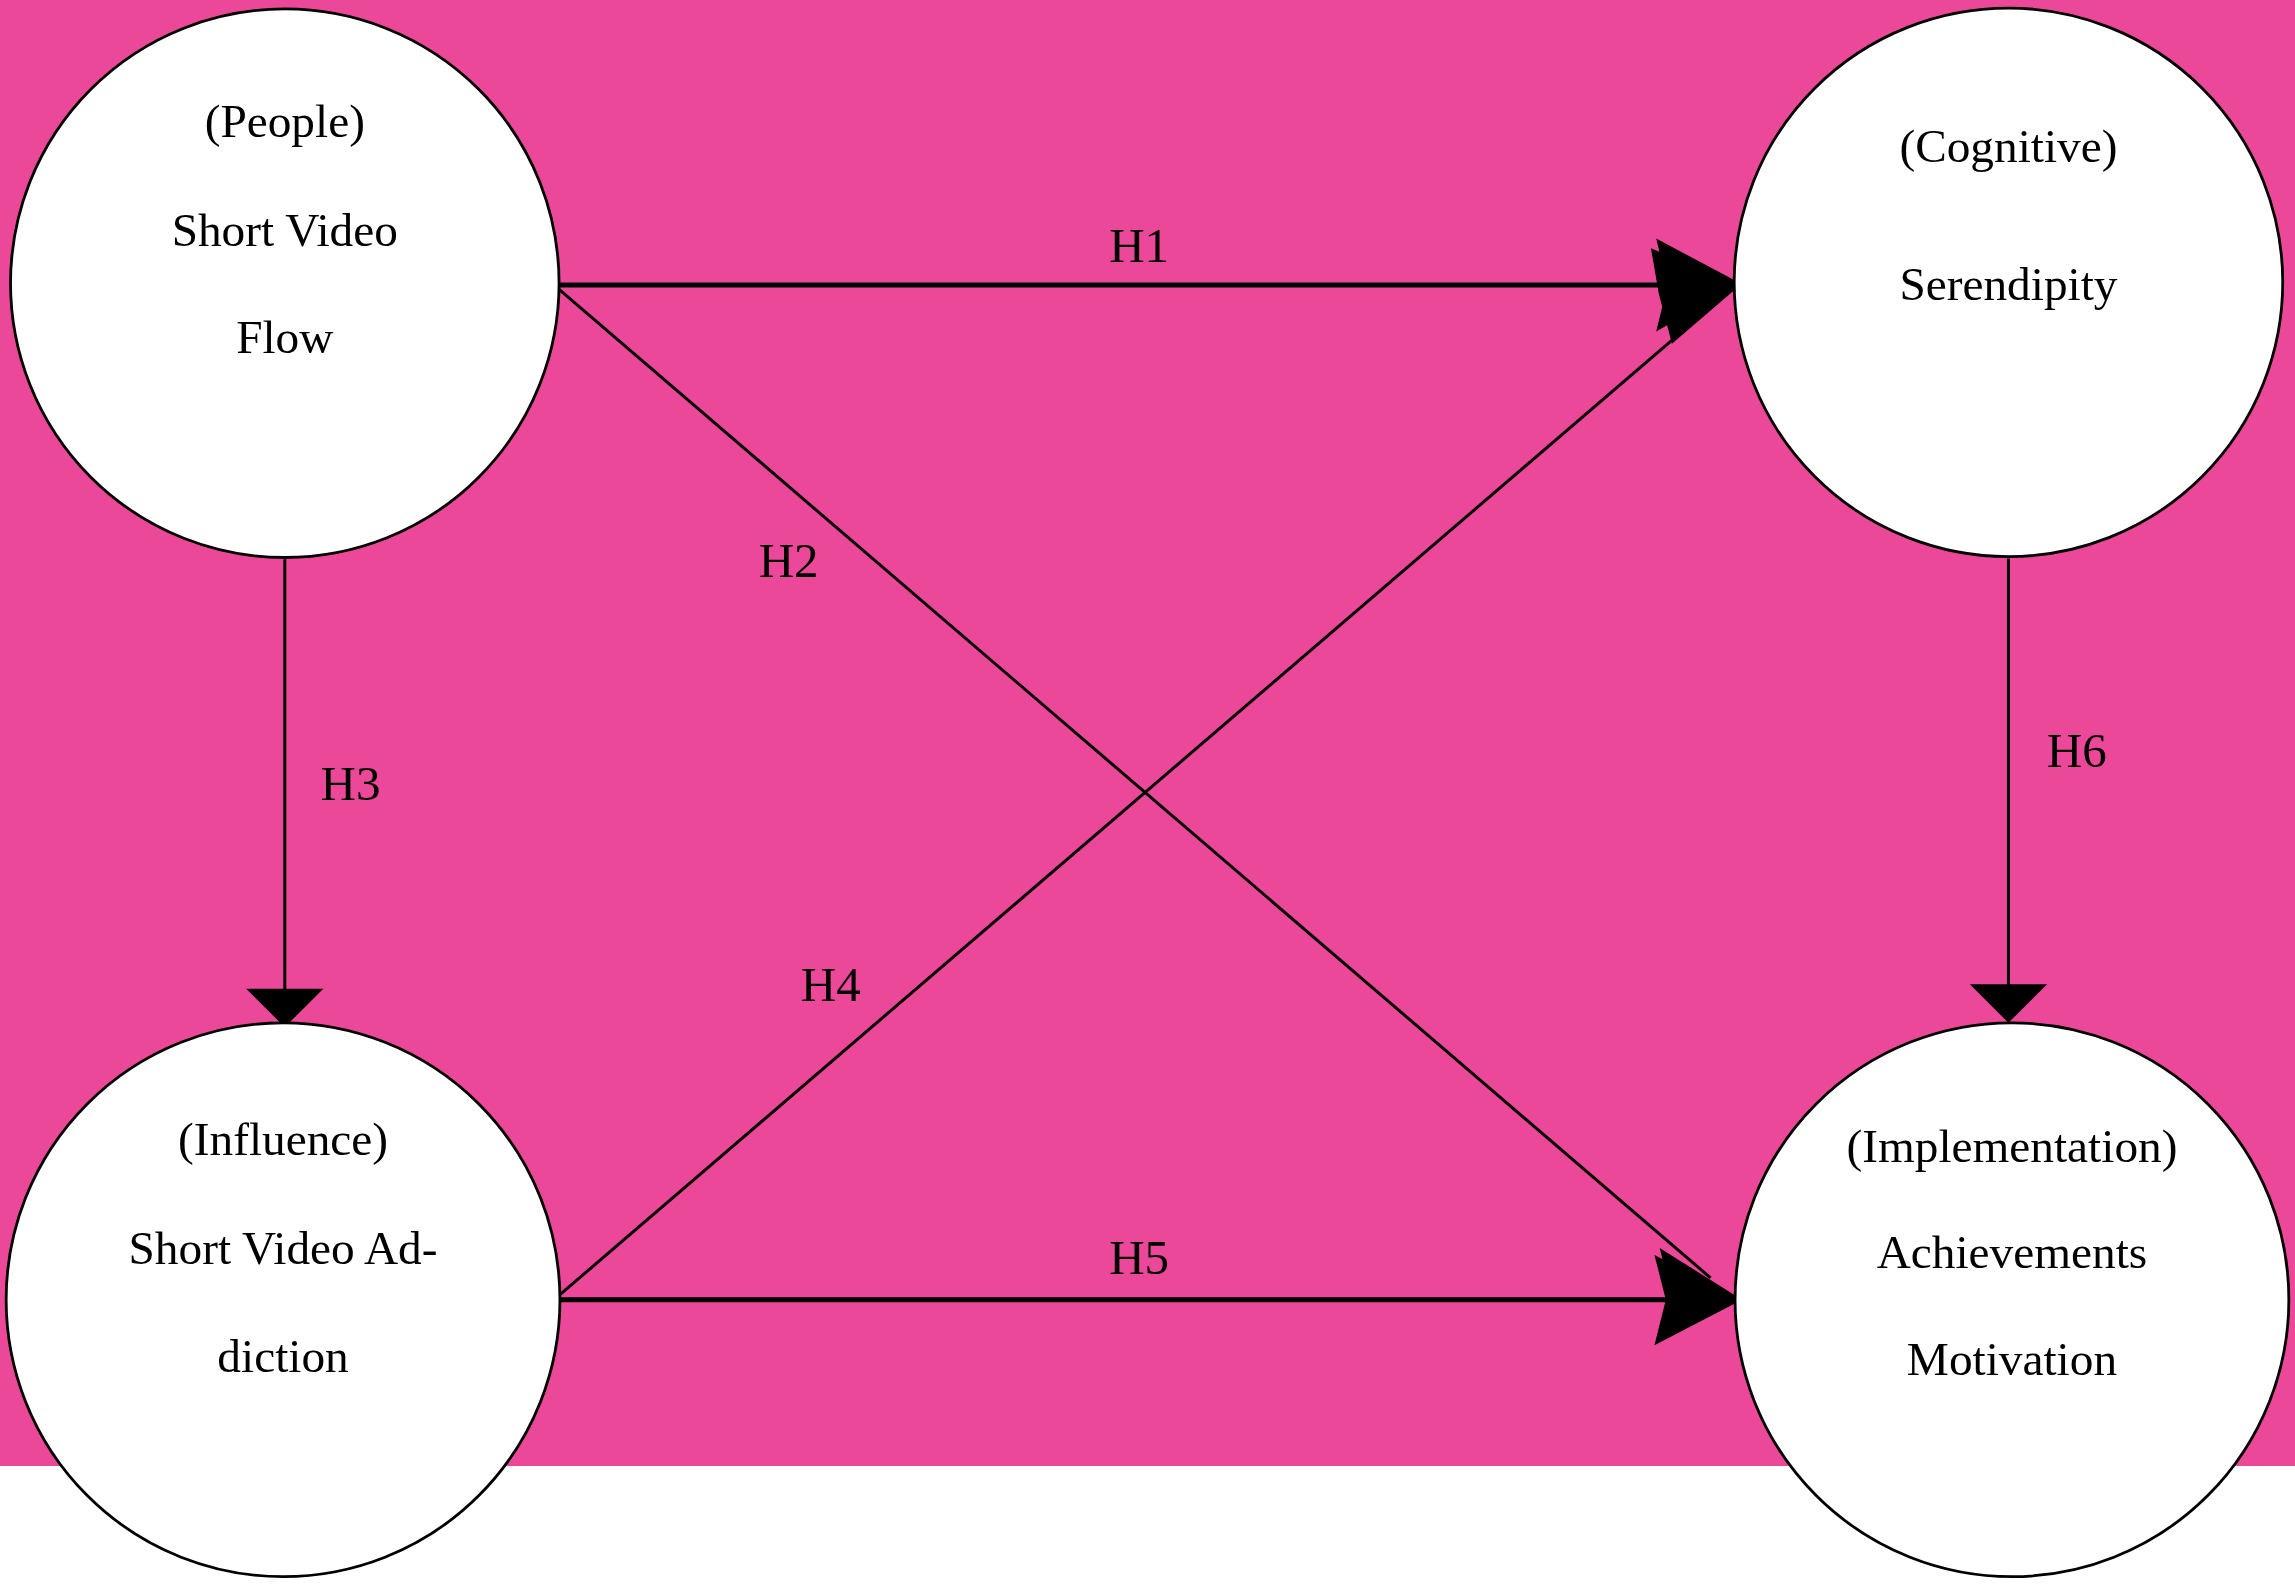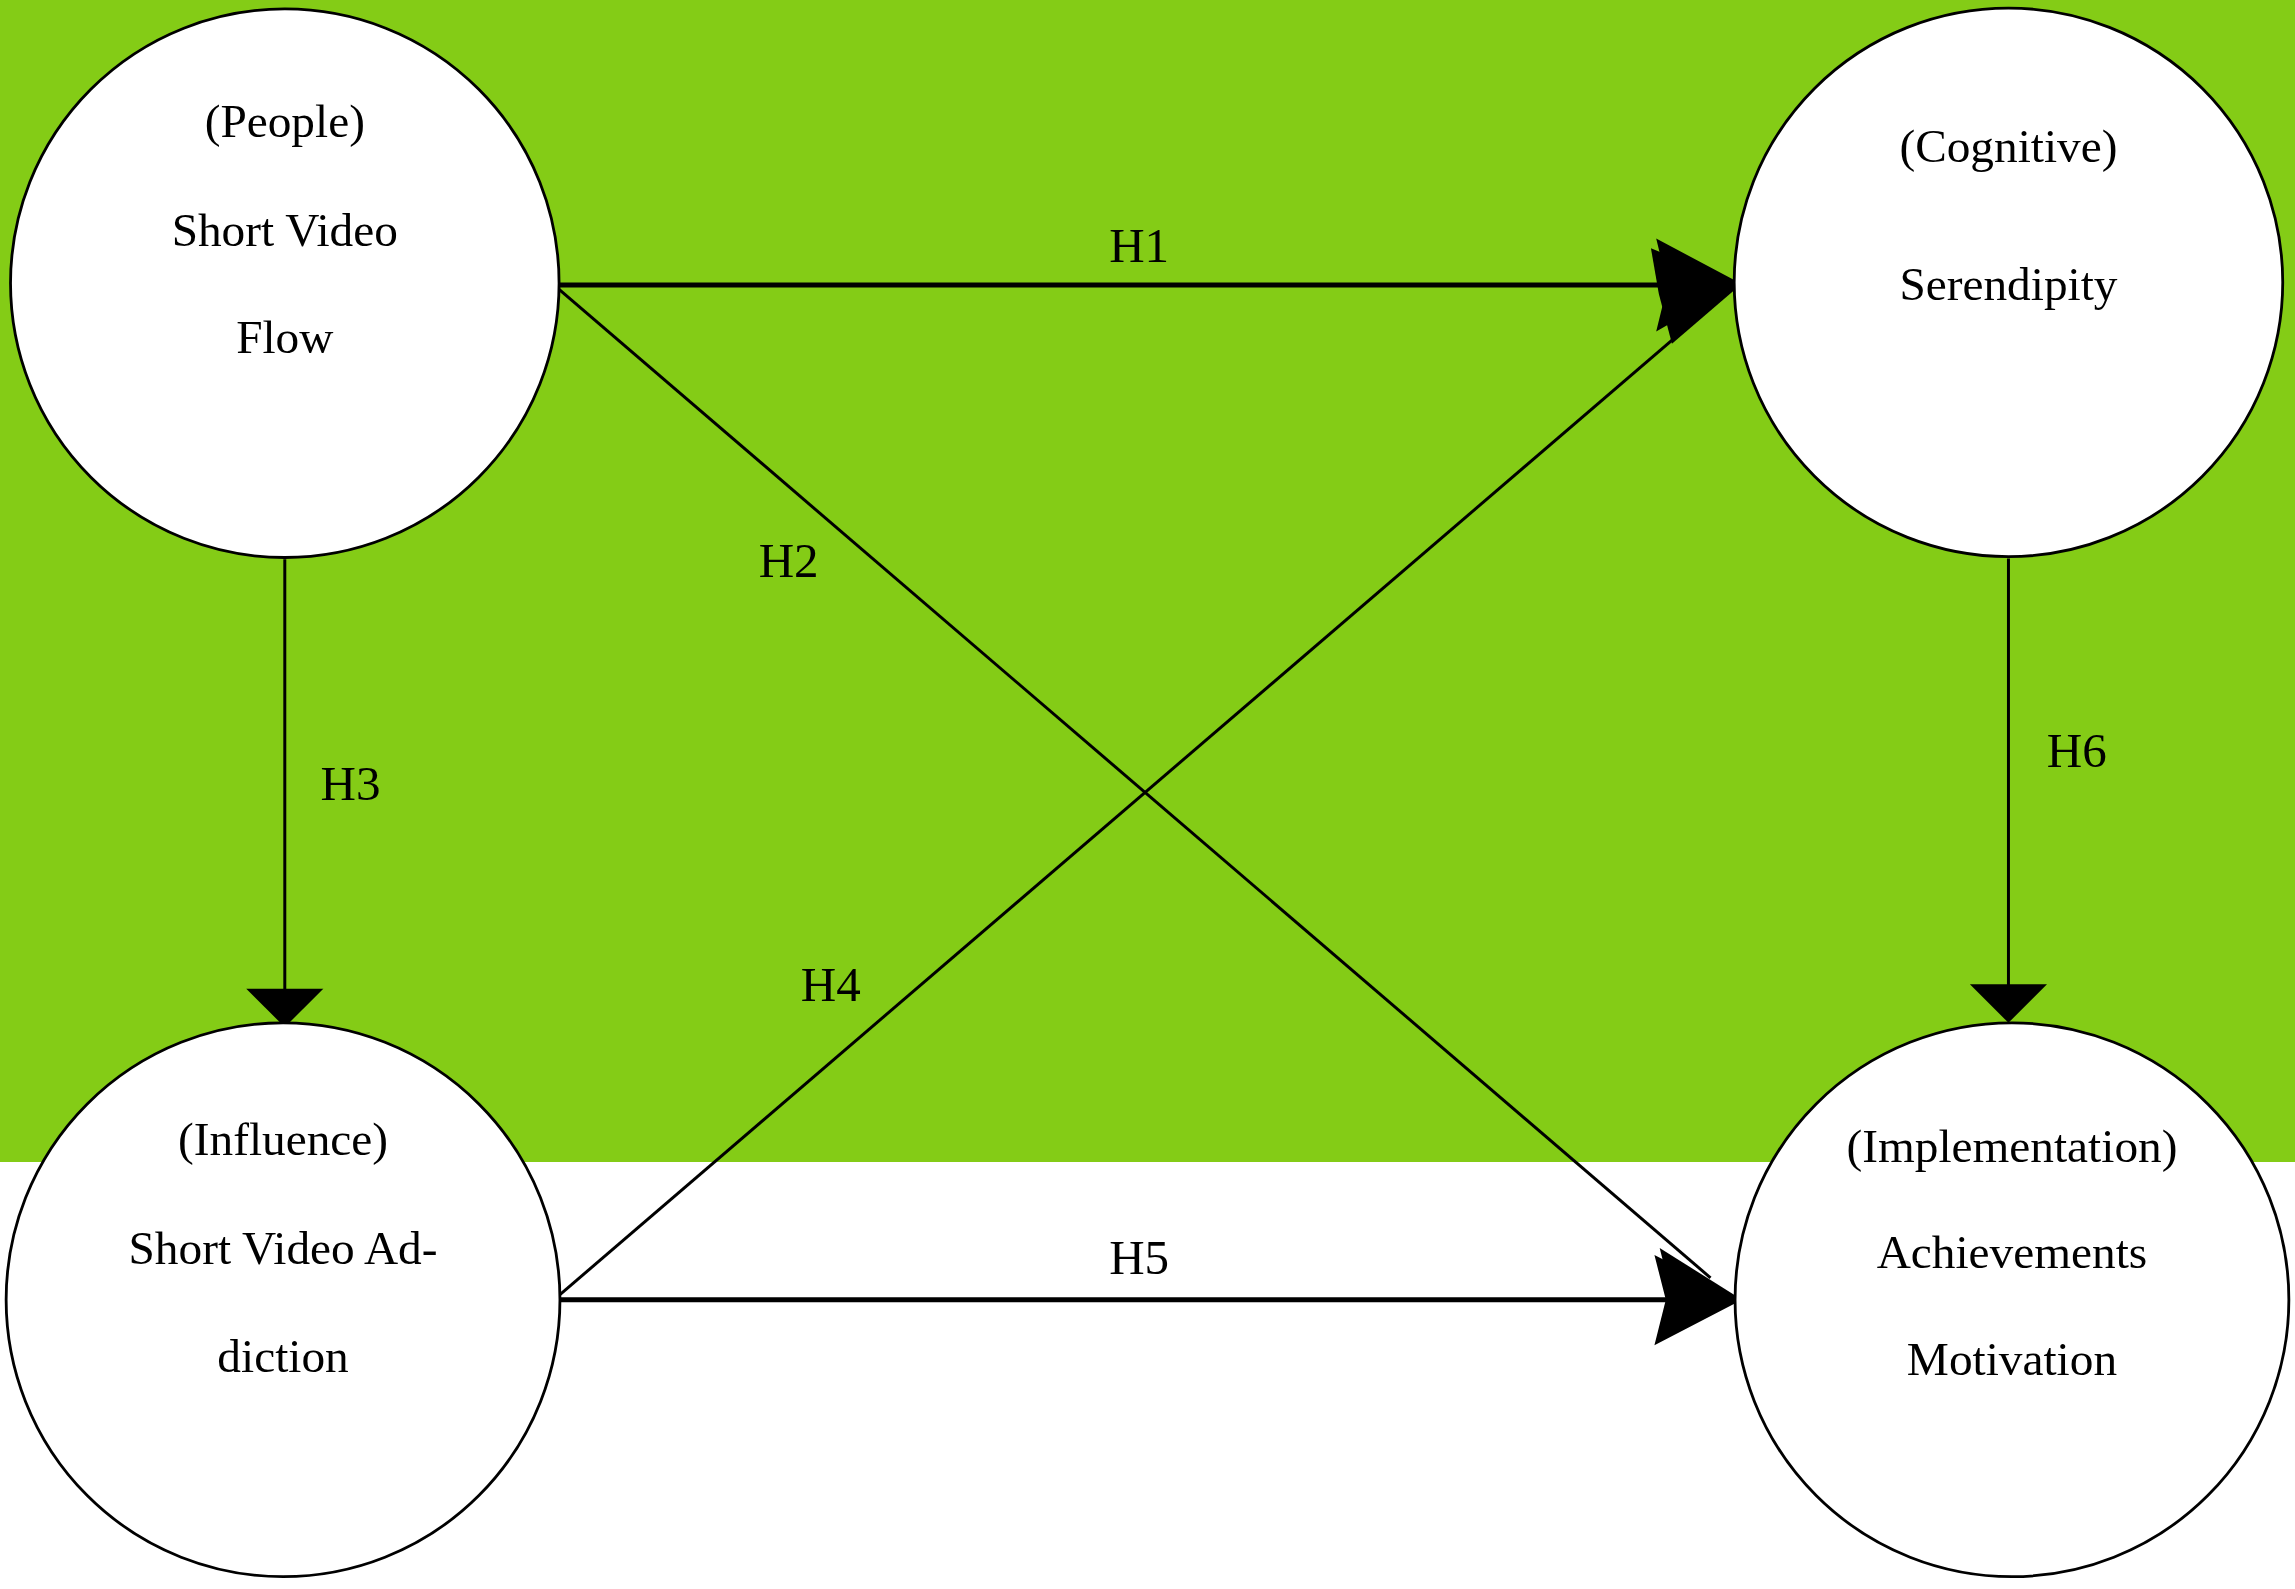--- a/index.html
+++ b/index.html
@@ -9,22 +9,22 @@
   }
   body {
     width: 2295px;
     height: 1590px;
     font-family: "Liberation Serif", "DejaVu Serif", serif;
     overflow: hidden;
   }
   #diagram-root {
     position: relative;
     width: 2295px;
-    height: 1162px;
-    background: #84cc16;
+    height: 1466px;
+    background: #ec4899;
   }
   svg.diagram-canvas {
     position: absolute;
     top: 0;
     left: 0;
     width: 2295px;
     height: 1590px;
     display: block;
   }
   .node-circle {

